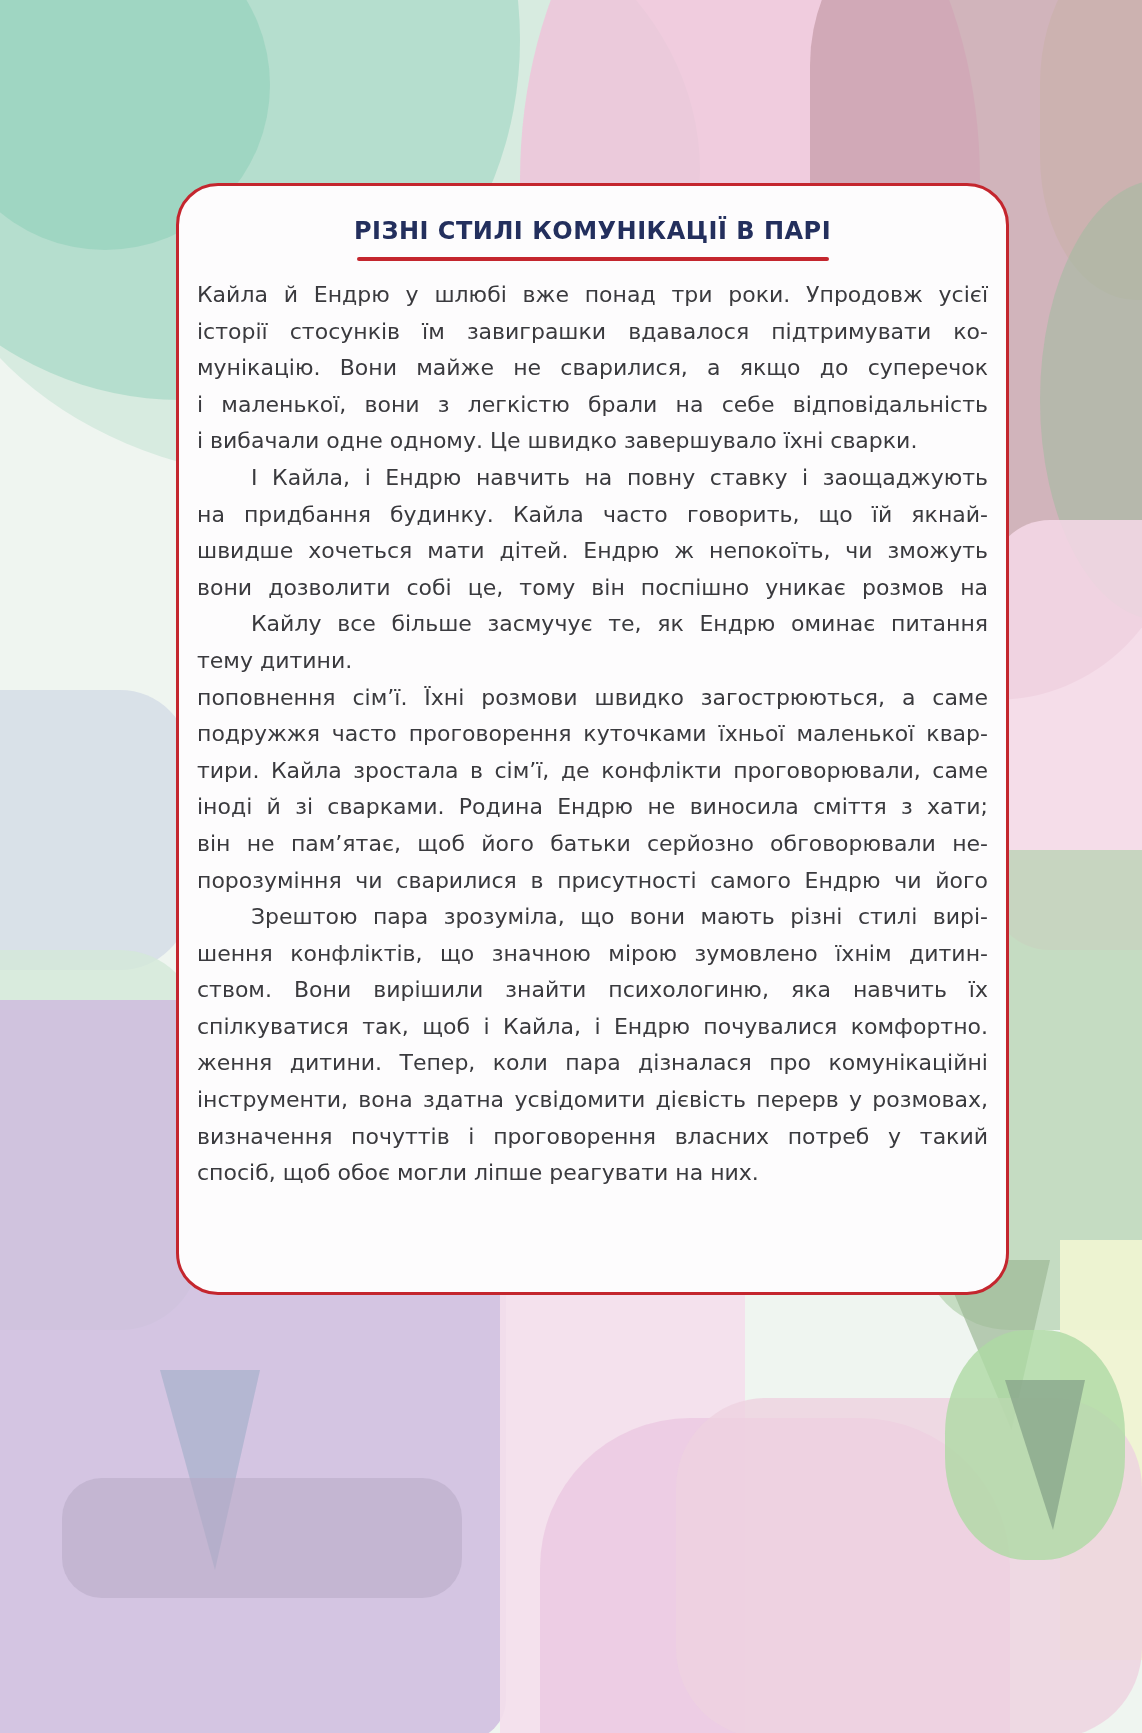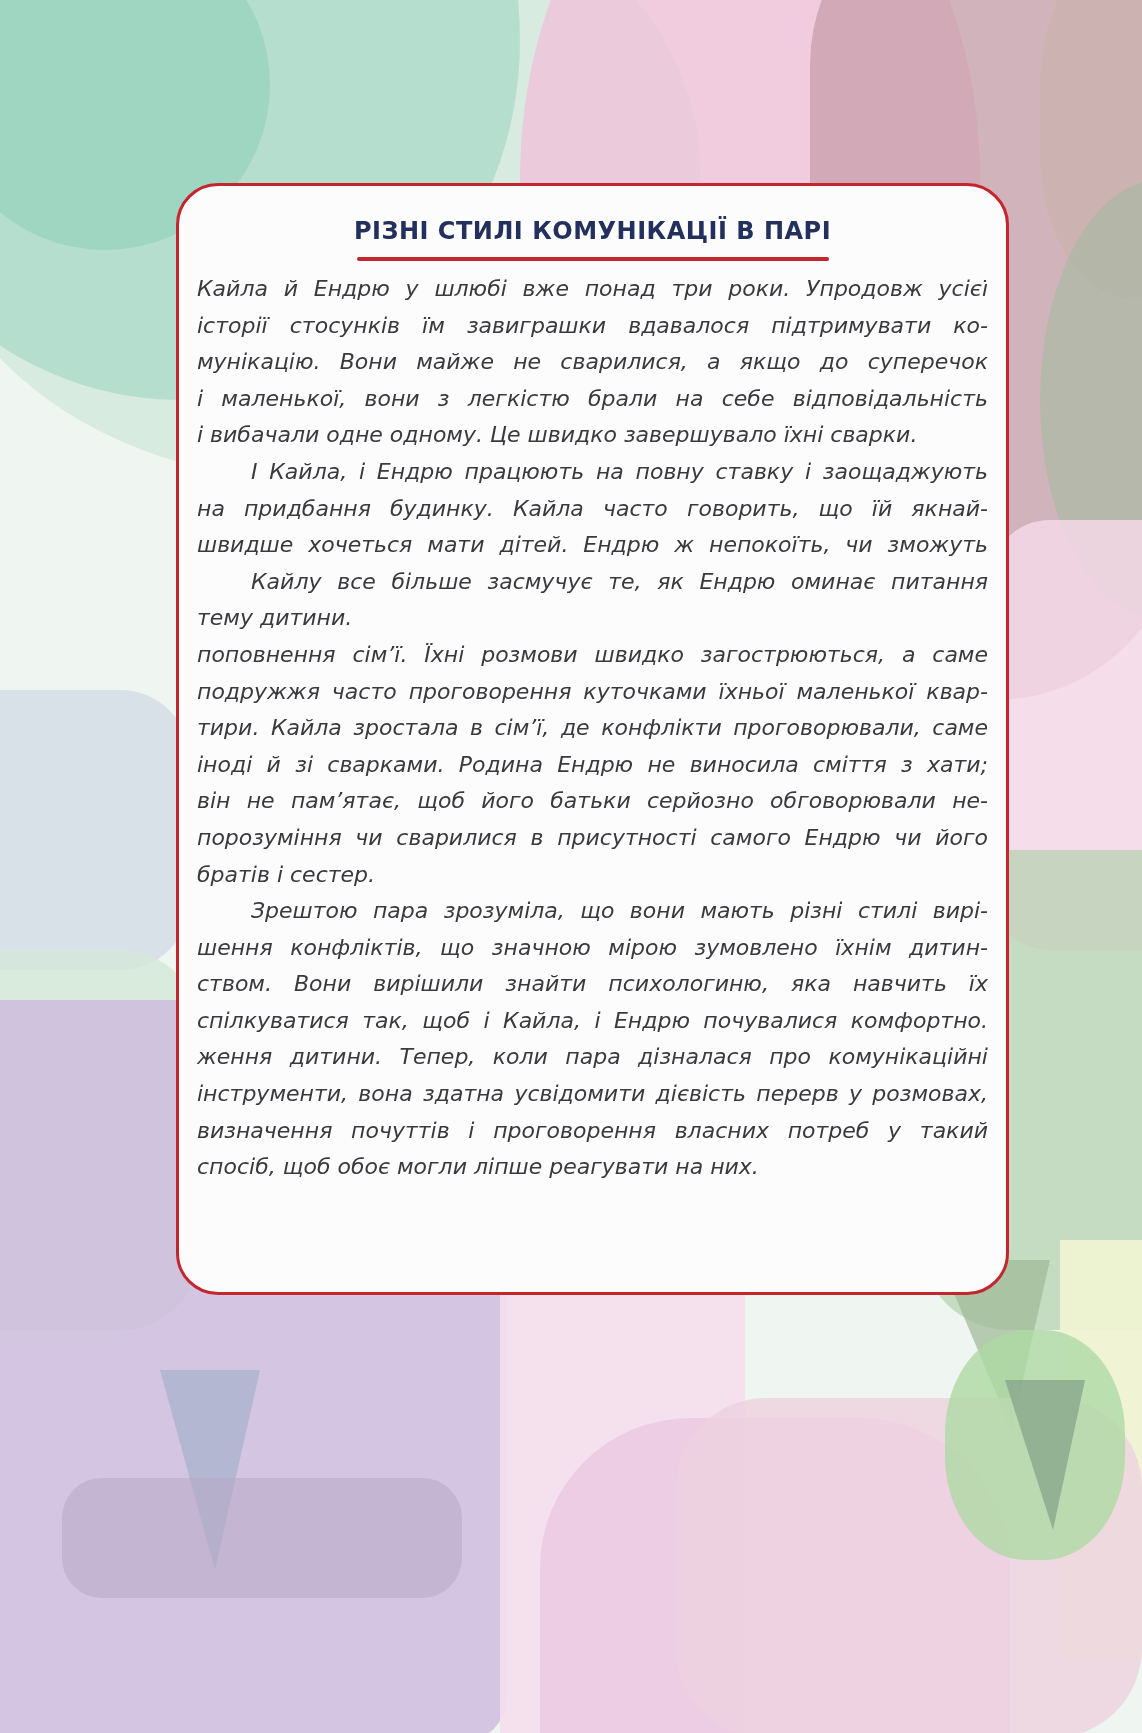--- a/index.html
+++ b/index.html
@@ -63,24 +63,23 @@
     text-align:center;
     line-height:30px;
   }
   .title-underline{
     width:472px;height:4px;
     margin:11px auto 0 auto;
     background:var(--underline);
     border-radius:2px;
   }
   .body-text{
-    margin-top:10px;
+    margin-top:16px;
     color:var(--body-color);
     font-size:22px;
-    font-style:italic;
   }
   .body-text .line{
     line-height:36.6px;
     text-align:justify;
     text-align-last:justify;
     overflow:hidden;
     white-space:nowrap;
   }
   .body-text .line.indent{ text-indent:54px; }
   .body-text .line.para-end{ text-align-last:left; }
@@ -115,32 +114,32 @@
 
 <div class="card">
   <h1 class="card-title">РІЗНІ СТИЛІ КОМУНІКАЦІЇ В ПАРІ</h1>
   <div class="title-underline"></div>
   <div class="body-text" id="body-text">
       <div class="line">Кайла й Ендрю у шлюбі вже понад три роки. Упродовж усієї</div>
       <div class="line">історії стосунків їм завиграшки вдавалося підтримувати ко-</div>
       <div class="line">мунікацію. Вони майже не сварилися, а якщо до суперечок</div>
       <div class="line">і маленької, вони з легкістю брали на себе відповідальність</div>
       <div class="line para-end">і вибачали одне одному. Це швидко завершувало їхні сварки.</div>
-      <div class="line indent">І Кайла, і Ендрю працюють на повну ставку і заощаджують</div>
+      <div class="line indent">І Кайла, і Ендрю навчить на повну ставку і заощаджують</div>
       <div class="line">на придбання будинку. Кайла часто говорить, що їй якнай-</div>
       <div class="line">швидше хочеться мати дітей. Ендрю ж непокоїть, чи зможуть</div>
+      <div class="line">вони дозволити собі це, тому він поспішно уникає розмов на</div>
       <div class="line indent">Кайлу все більше засмучує те, як Ендрю оминає питання</div>
       <div class="line para-end">тему дитини.</div>
       <div class="line">поповнення сім’ї. Їхні розмови швидко загострюються, а саме</div>
       <div class="line">подружжя часто проговорення куточками їхньої маленької квар-</div>
       <div class="line">тири. Кайла зростала в сім’ї, де конфлікти проговорювали, саме</div>
       <div class="line">іноді й зі сварками. Родина Ендрю не виносила сміття з хати;</div>
       <div class="line">він не пам’ятає, щоб його батьки серйозно обговорювали не-</div>
       <div class="line">порозуміння чи сварилися в присутності самого Ендрю чи його</div>
-      <div class="line para-end">братів і сестер.</div>
       <div class="line indent">Зрештою пара зрозуміла, що вони мають різні стилі вирі-</div>
       <div class="line">шення конфліктів, що значною мірою зумовлено їхнім дитин-</div>
       <div class="line">ством. Вони вирішили знайти психологиню, яка навчить їх</div>
       <div class="line">спілкуватися так, щоб і Кайла, і Ендрю почувалися комфортно.</div>
       <div class="line">ження дитини. Тепер, коли пара дізналася про комунікаційні</div>
       <div class="line">інструменти, вона здатна усвідомити дієвість перерв у розмовах,</div>
       <div class="line">визначення почуттів і проговорення власних потреб у такий</div>
       <div class="line para-end">спосіб, щоб обоє могли ліпше реагувати на них.</div>
     </div>
 </div>

